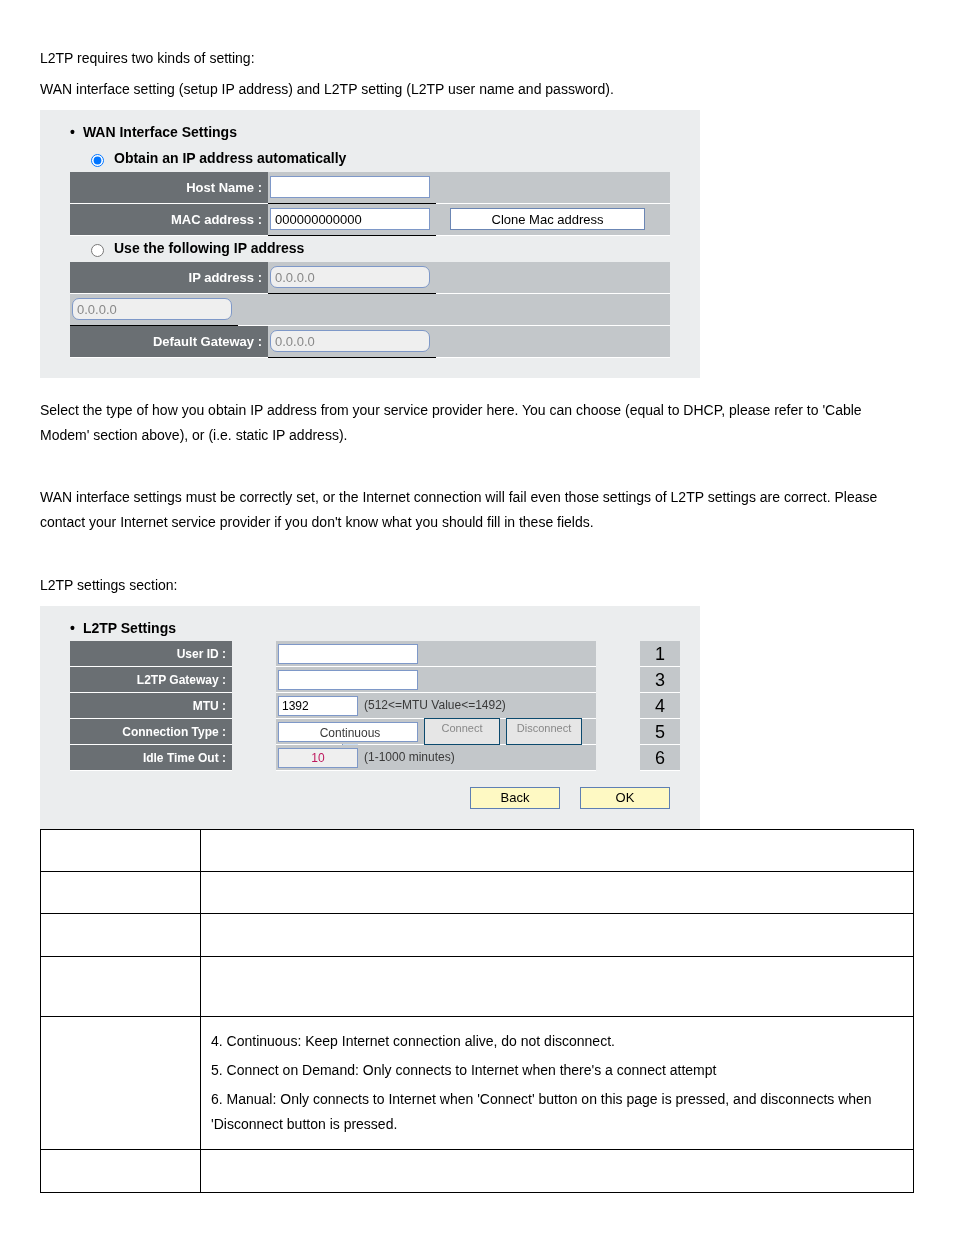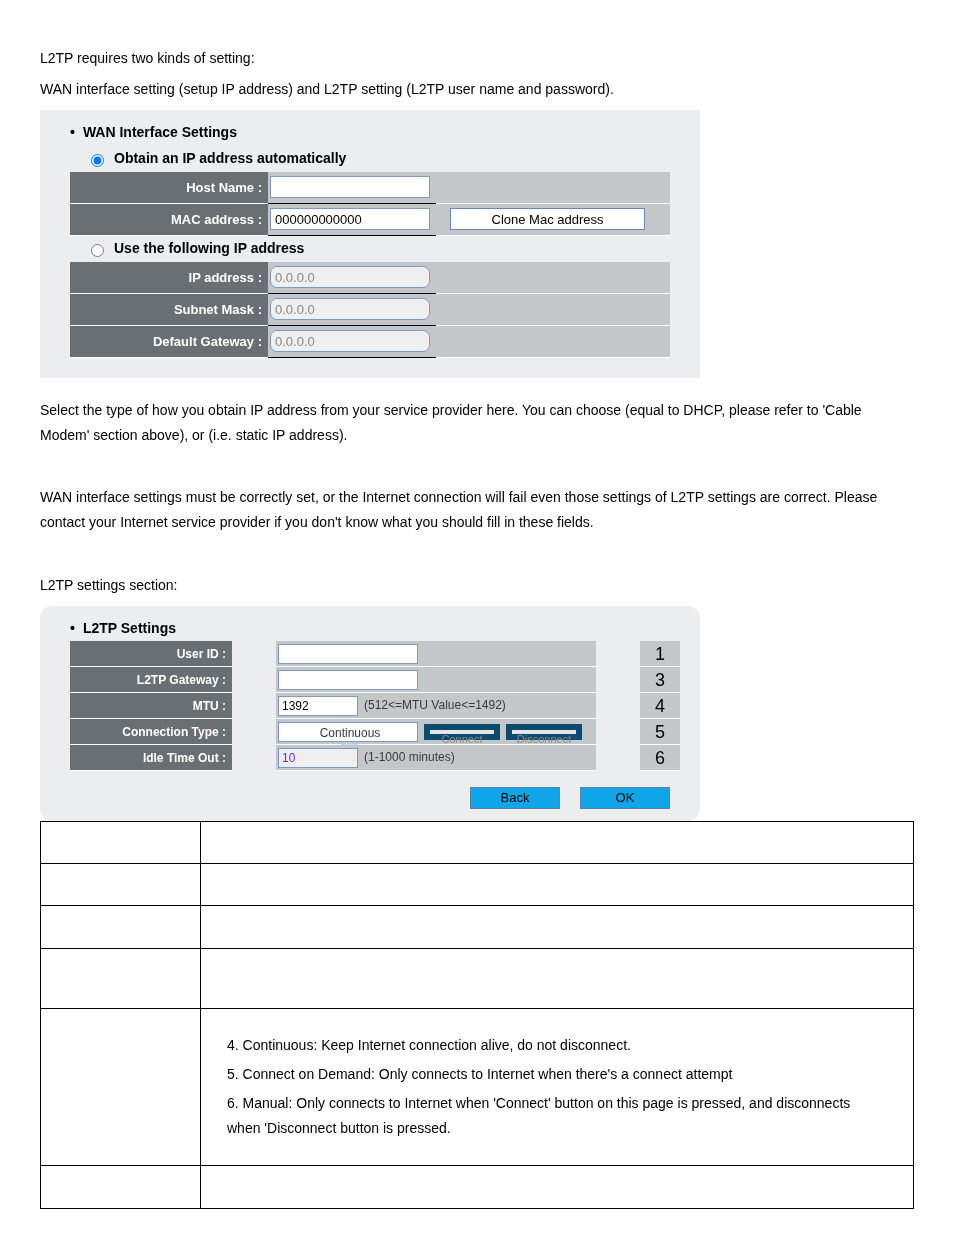--- a/index.html
+++ b/index.html
@@ -15,23 +15,22 @@
   }
   .panel {
     background: #ebedee;
     margin: 8px 0 20px 0;
     padding: 8px 30px 20px 30px;
     width: 660px;
   }
   .panel2 {
     background: #ebedee;
     margin: 8px 0 0 0;
-    padding: 8px 20px 12px 30px;
+    padding: 8px 20px 20px 30px;
     width: 660px;
-    border-radius: 12px;
   }
   .bullet-head {
     font-weight: bold;
     color: #000;
     font-size: 14px;
     margin: 2px 0 0 0;
     display: flex;
     align-items: center;
   }
   .bullet-head::before { content:"•"; margin-right:8px; color:#000; }
@@ -112,36 +111,36 @@
   }
   .l2tp-txt { width:140px; height:20px; border:1px solid #7e98c8; background:#fff; font-size:12px; padding:1px 3px; }
   .l2tp-txt.small { width:80px;}
   .l2tp-select {
     width:140px; height:20px; border:1px solid #7e98c8; background:#fff; font-size:12px;
     display:flex; align-items:center; justify-content:space-between; padding:0 0 0 4px;flex-direction:column;
   }
   .sel-arrow { width:16px; height:18px; background:linear-gradient(#cfe1f7,#a9c6ec); border-left:1px solid #7e98c8; display:flex; align-items:center; justify-content:center; }
   .sel-arrow svg{ width:8px; height:8px; }
   .mini-btn {
-    width:76px; height:16px; background:#e6e6e6; border:6px solid #0c4a6e; color:#888;
+    width:76px; height:27px; background:#e6e6e6; border:1px solid #0c4a6e; color:#888;
     font-size:11px; text-align:center; line-height:18px;
   }
   .bottom-btns { display:flex; gap:20px; justify-content:flex-end; padding:16px 10px 0 0;}
   .bottom-btn {
-    width:90px; height:22px; border:1px solid #5e7fb3; background:#0ea5e9; font-size:13px;
+    width:90px; height:22px; border:1px solid #5e7fb3; background:#fef9c3; font-size:13px;
     text-align:center; line-height:20px; color:#000; cursor:pointer;
   }
   table.ref {
     border-collapse: collapse; width: 100%; margin-top:0;
   }
   table.ref td {
     border:1px solid #000; padding:8px 10px; vertical-align:top; font-size:14px;
   }
   table.ref td.left { width:160px; }
-  .num-list { list-style:none; padding:0; margin:16px; }
+  .num-list { list-style:none; padding:0; margin:0; }
   .num-list li { margin:4px 0; padding-left:0; }
   p { margin: 6px 0; }
 </style>
 </head>
 <body>
 
 
 
 <p>L2TP requires two kinds of setting:</p>
 <p>WAN interface setting (setup IP address) and L2TP setting (L2TP user name and password).</p>
@@ -176,21 +175,20 @@
   </div>
 
   <div class="grid-row">
     <div class="label-cell">IP address :</div>
     <div class="field-cell">
         <input class="txt dis" disabled="" value="0.0.0.0" style="">
       </div>
     <div class="rest-cell"></div>
   </div>
   <div class="grid-row">
-    <div class="label-cell">Subnet Mask :</div>
     <div class="field-cell">
         <input class="txt dis" disabled="" value="0.0.0.0" style="">
       </div>
     <div class="rest-cell"></div>
   </div>
   <div class="grid-row">
     <div class="label-cell">Default Gateway :</div>
     <div class="field-cell">
         <input class="txt dis" disabled="" value="0.0.0.0" style="">
       </div>
@@ -245,21 +243,21 @@
           </span>
       </div>
       <div class="mini-btn">Connect</div>
       <div class="mini-btn">Disconnect</div>
     </div>
     <div class="l2tp-num">5</div>
   </div>
   <div class="l2tp-row">
     <div class="l2tp-label">Idle Time Out :</div>
     <div class="l2tp-field">
-      <input class="l2tp-txt small" disabled="" style="background: rgb(239, 239, 239); color: #6d28d9;" value="10">
+      <input class="l2tp-txt small" disabled="" style="background: rgb(239, 239, 239); color: #be185d; text-align: center;" value="10">
       <span>(1-1000 minutes)</span>
     </div>
     <div class="l2tp-num">6</div>
   </div>
 
   <div class="bottom-btns">
     <div class="bottom-btn">Back</div>
     <div class="bottom-btn">OK</div>
   </div>
 </div>

